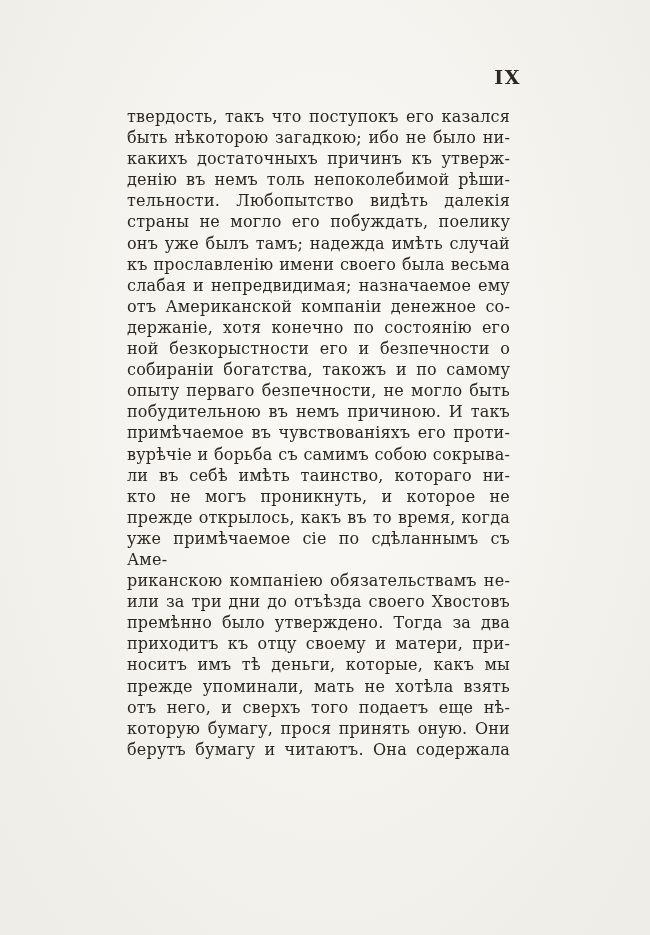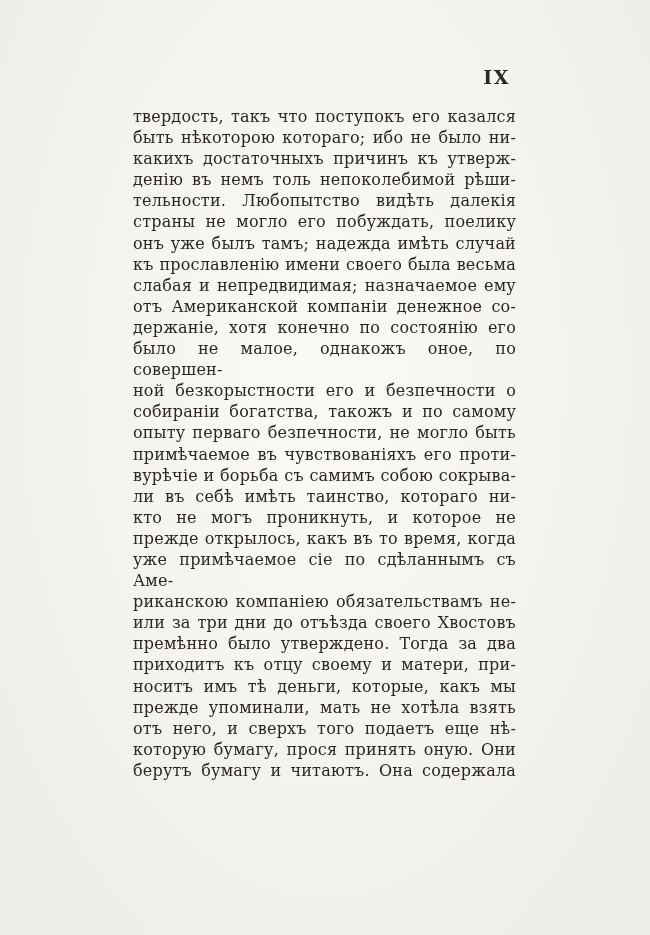--- a/index.html
+++ b/index.html
@@ -17,66 +17,66 @@
   .page {
     position: absolute;
     inset: 0;
     background:
       radial-gradient(ellipse at 50% 40%, rgba(255,255,255,0.55), rgba(0,0,0,0.03) 95%),
       #f6f4ee;
   }
   .page-number {
     position: absolute;
     top: 66px;
-    left: 127px;
+    left: 138px;
     width: 383px;
     text-align: right;
     font-size: 19px;
     font-weight: bold;
     letter-spacing: 1.5px;
     color: #2c2821;
   }
   .text-block {
     position: absolute;
     top: 106px;
-    left: 133px;
+    left: 127px;
     width: 383px;
     color: #2b2720;
   }
   .line {
     font-size: 16px;
     line-height: 21.1px;
     letter-spacing: 0.2px;
     text-align: justify;
     text-align-last: justify;
     -moz-text-align-last: justify;
     white-space: normal;
   }
 </style>
 </head>
 <body>
 
 <div class="page">
   <div class="page-number">IX</div>
   <div class="text-block">
       <div class="line">твердость, такъ что поступокъ его казался</div>
-      <div class="line">быть нѣкоторою котораго; ибо не было ни-</div>
+      <div class="line">быть нѣкоторою загадкою; ибо не было ни-</div>
       <div class="line">какихъ достаточныхъ причинъ къ утверж-</div>
       <div class="line">денію въ немъ толь непоколебимой рѣши-</div>
       <div class="line">тельности. Любопытство видѣть далекія</div>
       <div class="line">страны не могло его побуждать, поелику</div>
       <div class="line">онъ уже былъ тамъ; надежда имѣть случай</div>
       <div class="line">къ прославленію имени своего была весьма</div>
       <div class="line">слабая и непредвидимая; назначаемое ему</div>
       <div class="line">отъ Американской компаніи денежное со-</div>
       <div class="line">держаніе, хотя конечно по состоянію его</div>
-      <div class="line">было не малое, однакожъ оное, по совершен-</div>
       <div class="line">ной безкорыстности его и безпечности о</div>
       <div class="line">собираніи богатства, такожъ и по самому</div>
       <div class="line">опыту перваго безпечности, не могло быть</div>
+      <div class="line">побудительною въ немъ причиною. И такъ</div>
       <div class="line">примѣчаемое въ чувствованіяхъ его проти-</div>
       <div class="line">вурѣчіе и борьба съ самимъ собою сокрыва-</div>
       <div class="line">ли въ себѣ имѣть таинство, котораго ни-</div>
       <div class="line">кто не могъ проникнуть, и которое не</div>
       <div class="line">прежде открылось, какъ въ то время, когда</div>
       <div class="line">уже примѣчаемое сіе по сдѣланнымъ съ Аме-</div>
       <div class="line">риканскою компаніею обязательствамъ не-</div>
       <div class="line">или за три дни до отъѣзда своего Хвостовъ</div>
       <div class="line">премѣнно было утверждено. Тогда за два</div>
       <div class="line">приходитъ къ отцу своему и матери, при-</div>

